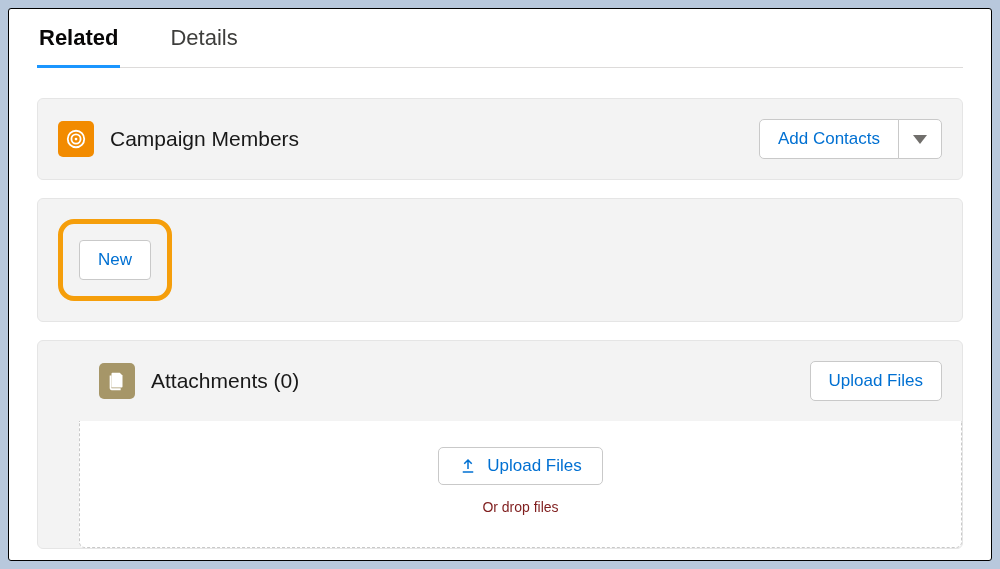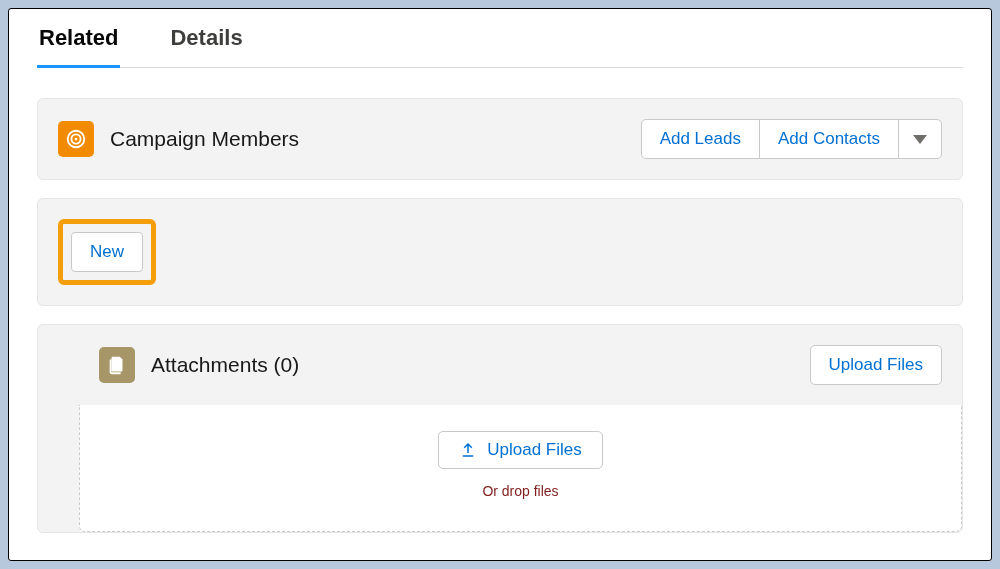--- a/index.html
+++ b/index.html
@@ -20,21 +20,21 @@
     overflow: hidden;
   }
   .tabs {
     display: flex;
     gap: 48px;
     border-bottom: 1px solid #dddbda;
     margin-bottom: 30px;
   }
   .tab {
     font-size: 22px;
-    font-weight: 700;
+    font-weight: 400;
     color: #3e3e3c;
     padding: 4px 2px 14px 2px;
     cursor: pointer;
   }
   .tab.active {
     font-weight: 700;
     color: #080707;
     border-bottom: 3px solid #1b96ff;
     margin-bottom: -1px;
   }
@@ -105,22 +105,22 @@
   }
   .caret-down {
     display: inline-block;
     width: 0; height: 0;
     border-left: 7px solid transparent;
     border-right: 7px solid transparent;
     border-top: 9px solid #706e6b;
   }
   .highlight-box {
     border: 5px solid #f59e0b;
-    border-radius: 6px;
-    padding: 8px;
+    border-radius: 16px;
+    padding: 16px;
     display: inline-block;
   }
   .highlight-box .btn {
     border-radius: 4px;
   }
   .dropzone {
     border: 1px dashed #c9c9c9;
     border-top: none;
     margin: 0;
     padding: 26px 0 32px 0;
@@ -168,21 +168,20 @@
         <div class="card-icon icon-campaign">
           <svg viewBox="0 0 24 24">
               <circle cx="12" cy="12" r="9" fill="none" stroke="#fff" stroke-width="2"></circle>
               <circle cx="12" cy="12" r="5" fill="none" stroke="#fff" stroke-width="2"></circle>
               <circle cx="12" cy="12" r="1.5" fill="#fff"></circle>
             </svg>
         </div>
         <div class="card-title">Campaign Members</div>
       </div>
       <div class="btn-group">
-        <button class="btn">Add Leads</button>
         <button class="btn">Add Contacts</button>
         <button class="btn btn-caret">
           <span class="caret-down"></span>
         </button>
       </div>
     </div>
   </div>
 
   <div class="card">
     <div class="card-header">

